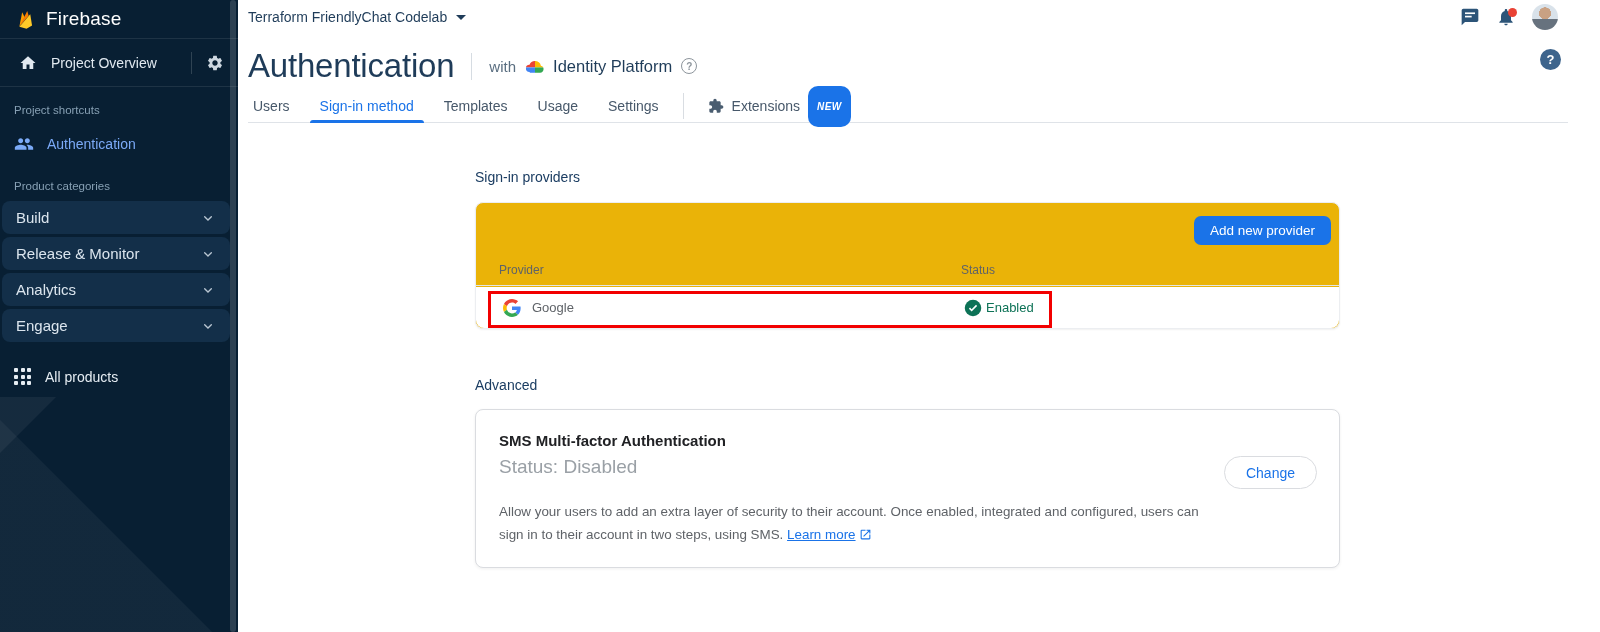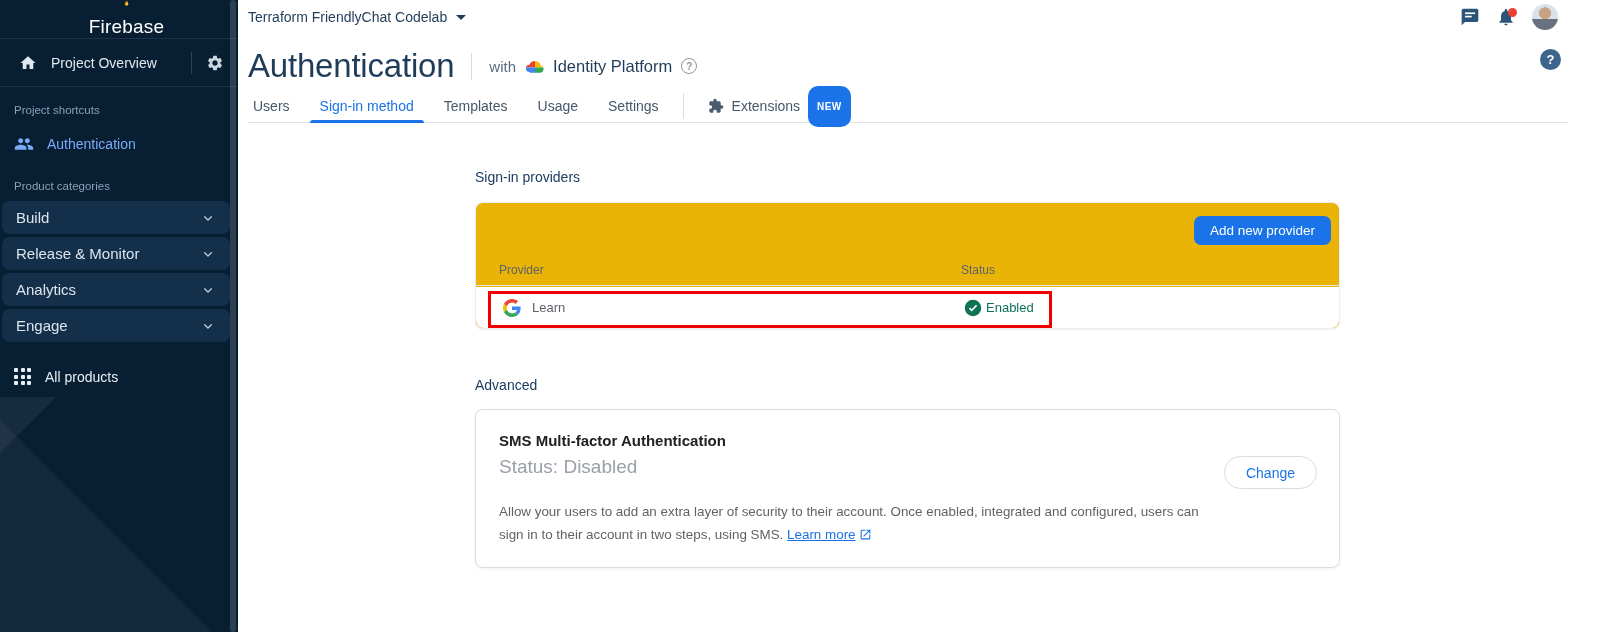--- a/index.html
+++ b/index.html
@@ -2,21 +2,21 @@
 <html><head>
 <meta charset="utf-8">
 <style>
   * { margin:0; padding:0; box-sizing:border-box; }
   html,body { width:1600px; height:632px; font-family:"Liberation Sans", sans-serif; background:#fff; }
   .app { display:flex; width:1600px; height:632px; overflow:hidden; }
 
   
   .sidebar { position:relative; width:238px; height:632px; background:#081f33; flex:0 0 238px; overflow:hidden; }
   .logo-row { height:39px; display:flex; align-items:center; gap:10px; padding-left:15px;
-              border-bottom:1px solid rgba(255,255,255,.09);flex-direction:column; }
+              border-bottom:1px solid rgba(255,255,255,.09); }
   .logo-text { color:#fff; font-size:19px; font-weight:500; letter-spacing:.2px; }
   .po-row { height:48px; display:flex; align-items:center; padding:0 14px 0 19px;
             border-bottom:1px solid rgba(255,255,255,.09); cursor:pointer;justify-content:space-between; }
   .po-label { margin-left:14px; font-size:14px; color:#e1e9f0; }
   .po-spacer { flex:1; }
   .po-vdiv { width:1px; height:22px; background:rgba(255,255,255,.16); margin-right:14px; }
   .sec-label { font-size:11.5px; color:#87a0b4; padding:17px 0 9px 14px; }
   .shortcut { height:38px; display:flex; align-items:center; gap:13px; padding-left:14px; cursor:pointer; }
   .shortcut-label { font-size:14px; color:#7baaf7; font-weight:500; }
   .cat { margin:0 8px 3px 2px; height:33px; background:#132f49; border-radius:8px;
@@ -66,21 +66,21 @@
           border-bottom:1px solid #dfe3e8; }
   .tab { position:relative; height:100%; display:flex; align-items:center; padding:0 15px;
          font-size:14px; font-weight:500; color:#47586a; cursor:pointer; }
   .tab:first-child { padding-left:5px; }
   .tab.active { color:#1a73e8; }
   .tab.active::after { content:""; position:absolute; left:5px; right:5px; bottom:-1px; height:3px;
                        background:#1a73e8; border-radius:3px 3px 0 0; }
   .tab-vdiv { width:1px; height:26px; background:#d9dde2; margin:0 9px; }
   .tab-ext { gap:8px; display:flex; }
   .new-badge { background:#1a73e8; color:#fff; font-size:10px; font-weight:700; letter-spacing:.4px;
-               padding:15px 9px; border-radius:10px; }
+               padding:15px 9px; border-radius:10px;font-style:italic; }
 
   .page { padding-left:237px; }
   .section-label { font-size:14px; font-weight:500; color:#1b3d62; }
   .sp-label { margin-top:46px; }
   .adv-label { margin-top:48px; }
 
   .card { width:865px; border-radius:8px; position:relative; }
   .providers-card { margin-top:17px; height:127px; background:#eab308; border:1px solid #eceef1;
                     box-shadow:0 1px 2px rgba(0,0,0,.06); }
   .add-btn { position:absolute; top:13px; right:8px; height:29px; padding:0 16px; background:#1a73e8;
@@ -272,21 +272,21 @@
           <span class="th th-provider">Provider</span>
           <span class="th th-status">Status</span>
         </div>
         <div class="trow">
           <svg width="18" height="18" viewBox="0 0 48 48">
             <path fill="#EA4335" d="M24 9.5c3.54 0 6.71 1.22 9.21 3.6l6.85-6.85C35.9 2.38 30.47 0 24 0 14.62 0 6.51 5.38 2.56 13.22l7.98 6.19C12.43 13.72 17.74 9.5 24 9.5z"></path>
             <path fill="#4285F4" d="M46.98 24.55c0-1.57-.15-3.09-.38-4.55H24v9.02h12.94c-.58 2.96-2.26 5.48-4.78 7.18l7.73 6c4.51-4.18 7.09-10.36 7.09-17.65z"></path>
             <path fill="#FBBC05" d="M10.53 28.59c-.48-1.45-.76-2.99-.76-4.59s.27-3.14.76-4.59l-7.98-6.19C.92 16.46 0 20.12 0 24c0 3.88.92 7.54 2.56 10.78l7.97-6.19z"></path>
             <path fill="#34A853" d="M24 48c6.48 0 11.93-2.13 15.89-5.81l-7.73-6c-2.15 1.45-4.92 2.3-8.16 2.3-6.26 0-11.57-4.22-13.47-9.91l-7.98 6.19C6.51 42.62 14.62 48 24 48z"></path>
           </svg>
-          <span class="provider-name">Learn</span>
+          <span class="provider-name">Google</span>
           <span class="status-cell">
             <svg width="18" height="18" viewBox="0 0 24 24">
               <circle cx="12" cy="12" r="11" fill="#0d7256"></circle>
               <path d="M10.2 16.6l-3.7-3.7 1.5-1.5 2.2 2.2 5.8-5.8 1.5 1.5z" fill="#fff"></path>
             </svg>
             <span class="status-text">Enabled</span>
           </span>
         </div>
         <div class="annotation"></div>
       </div>

